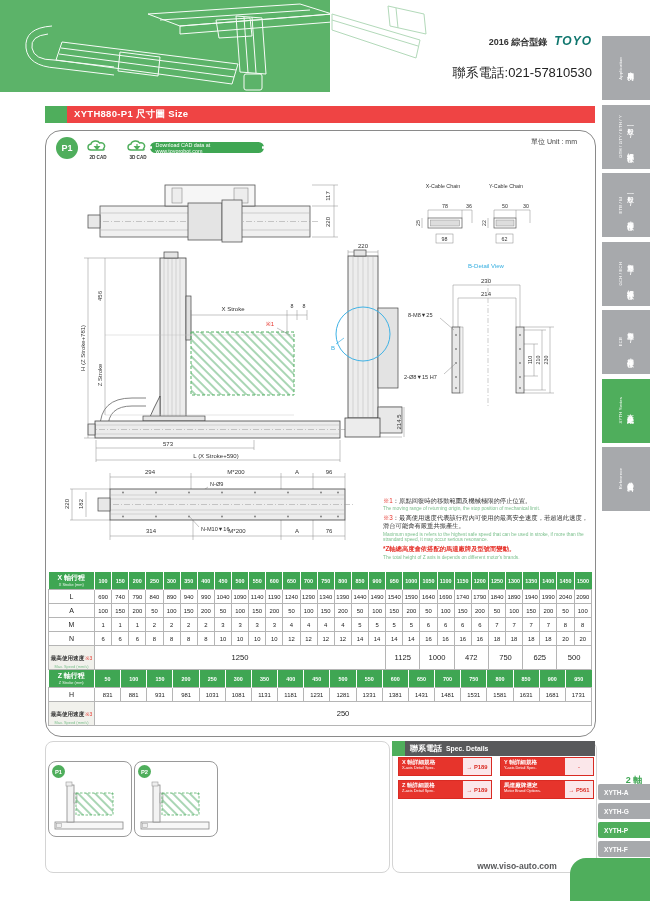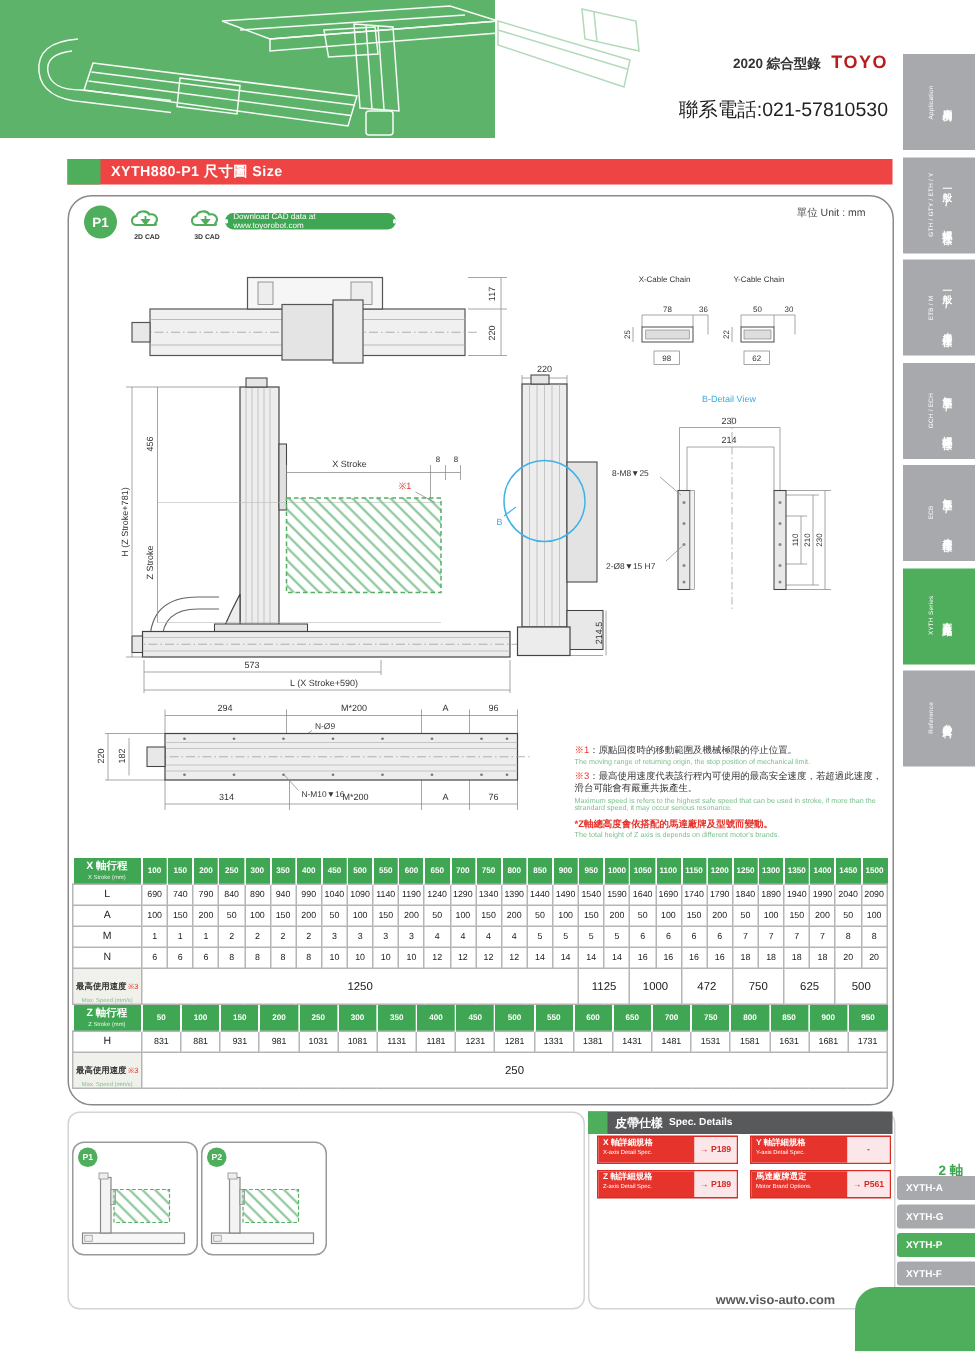--- a/index.html
+++ b/index.html
@@ -3,21 +3,21 @@
 <meta charset="utf-8">
 <style>
   html,body{margin:0;padding:0;background:#fff;}
   .page{position:relative;width:650px;height:901px;background:#fff;overflow:hidden;
         font-family:"Liberation Sans",sans-serif;-webkit-font-smoothing:antialiased;}
   .abs{position:absolute;}
   
   .hero{left:0;top:0;width:330px;height:92px;background:#5cb369;}
   
   .catline{top:34px;left:430px;width:162px;text-align:right;font-size:9px;font-weight:bold;color:#333;}
-  .toyo{font-size:12px;font-weight:900;letter-spacing:1px;color:#b91c1c;margin-left:7px;}
+  .toyo{font-size:12px;font-weight:900;font-style:italic;letter-spacing:1px;color:#0f766e;margin-left:7px;}
   .phone{top:64px;left:430px;width:162px;text-align:right;font-size:13px;color:#222;}
   
   .side-tab{position:absolute;left:602px;width:48px;height:64px;background:#a7a9ac;color:#fff;
             display:flex;flex-direction:row;align-items:center;justify-content:center;gap:3px;}
   .side-tab.active{background:#4fae5c;}
   .st-zh{writing-mode:vertical-rl;text-orientation:upright;font-size:6.5px;font-weight:bold;letter-spacing:1px;}
   .st-en{writing-mode:vertical-rl;transform:rotate(180deg);font-size:4.2px;letter-spacing:.2px;}
   
   .titlebar{left:45px;top:106px;width:550px;height:17px;background:#ef4444;display:flex;align-items:center;}
   .gsq{width:22px;height:17px;background:#4fae5c;flex:0 0 auto;}
@@ -118,21 +118,21 @@
     </g>
     <g stroke="#b2d9b9" stroke-width="1" fill="none">
       <polygon points="332,14 420,40 416,58 332,30"></polygon>
       <line x1="332" y1="20" x2="418" y2="46"></line>
       <polygon points="388,6 424,14 426,34 390,26"></polygon>
       <line x1="396" y1="8" x2="398" y2="28"></line>
     </g>
   </svg>
 
   <div class="abs catline">
-    <span>2020 綜合型錄</span><span class="toyo">TOYO</span>
+    <span>2016 綜合型錄</span><span class="toyo">TOYO</span>
   </div>
   <div class="abs phone">聯系電話:021-57810530</div>
 
   <div id="sidebar-tabs">
       <div class="side-tab" style="top: 36px;">
         <span class="st-en">Application</span>
         <span class="st-zh">應用例</span>
       </div>
       <div class="side-tab" style="top: 104.5px;">
         <span class="st-en">GTH / GTY / ETH / Y</span>
@@ -754,21 +754,21 @@
           <rect x="16" y="4" width="6" height="4" fill="#eee" stroke="#999" stroke-width=".6"></rect>
           <rect x="24" y="15" width="3" height="10" fill="#e8e8e8" stroke="#888" stroke-width=".5"></rect>
           <rect x="26" y="15" width="37" height="22" fill="url(#hatch)" stroke="#54b065" stroke-width=".8" stroke-dasharray="2.5,1.5"></rect>
         </svg>
       </div>
     </div>
 
   <div class="abs section" style="left:392px;top:741px;width:203px;height:130px"></div>
   <div class="secbar" style="left:392px;top:741px;width:203px">
     <div class="sq"></div>
-    <span class="seczh">皮帶仕樣</span>
+    <span class="seczh">聯系電話</span>
     <span class="secen">Spec. Details</span>
   </div>
   <div id="spec-boxes">
       <div class="specbox" style="left: 398px; top: 757px;">
         <div class="specleft">
           <div class="speczh">X 軸詳細規格</div>
           <div class="specen">X-axis Detail Spec.</div>
         </div>
         <div class="speclink">→ P189</div>
       </div>

